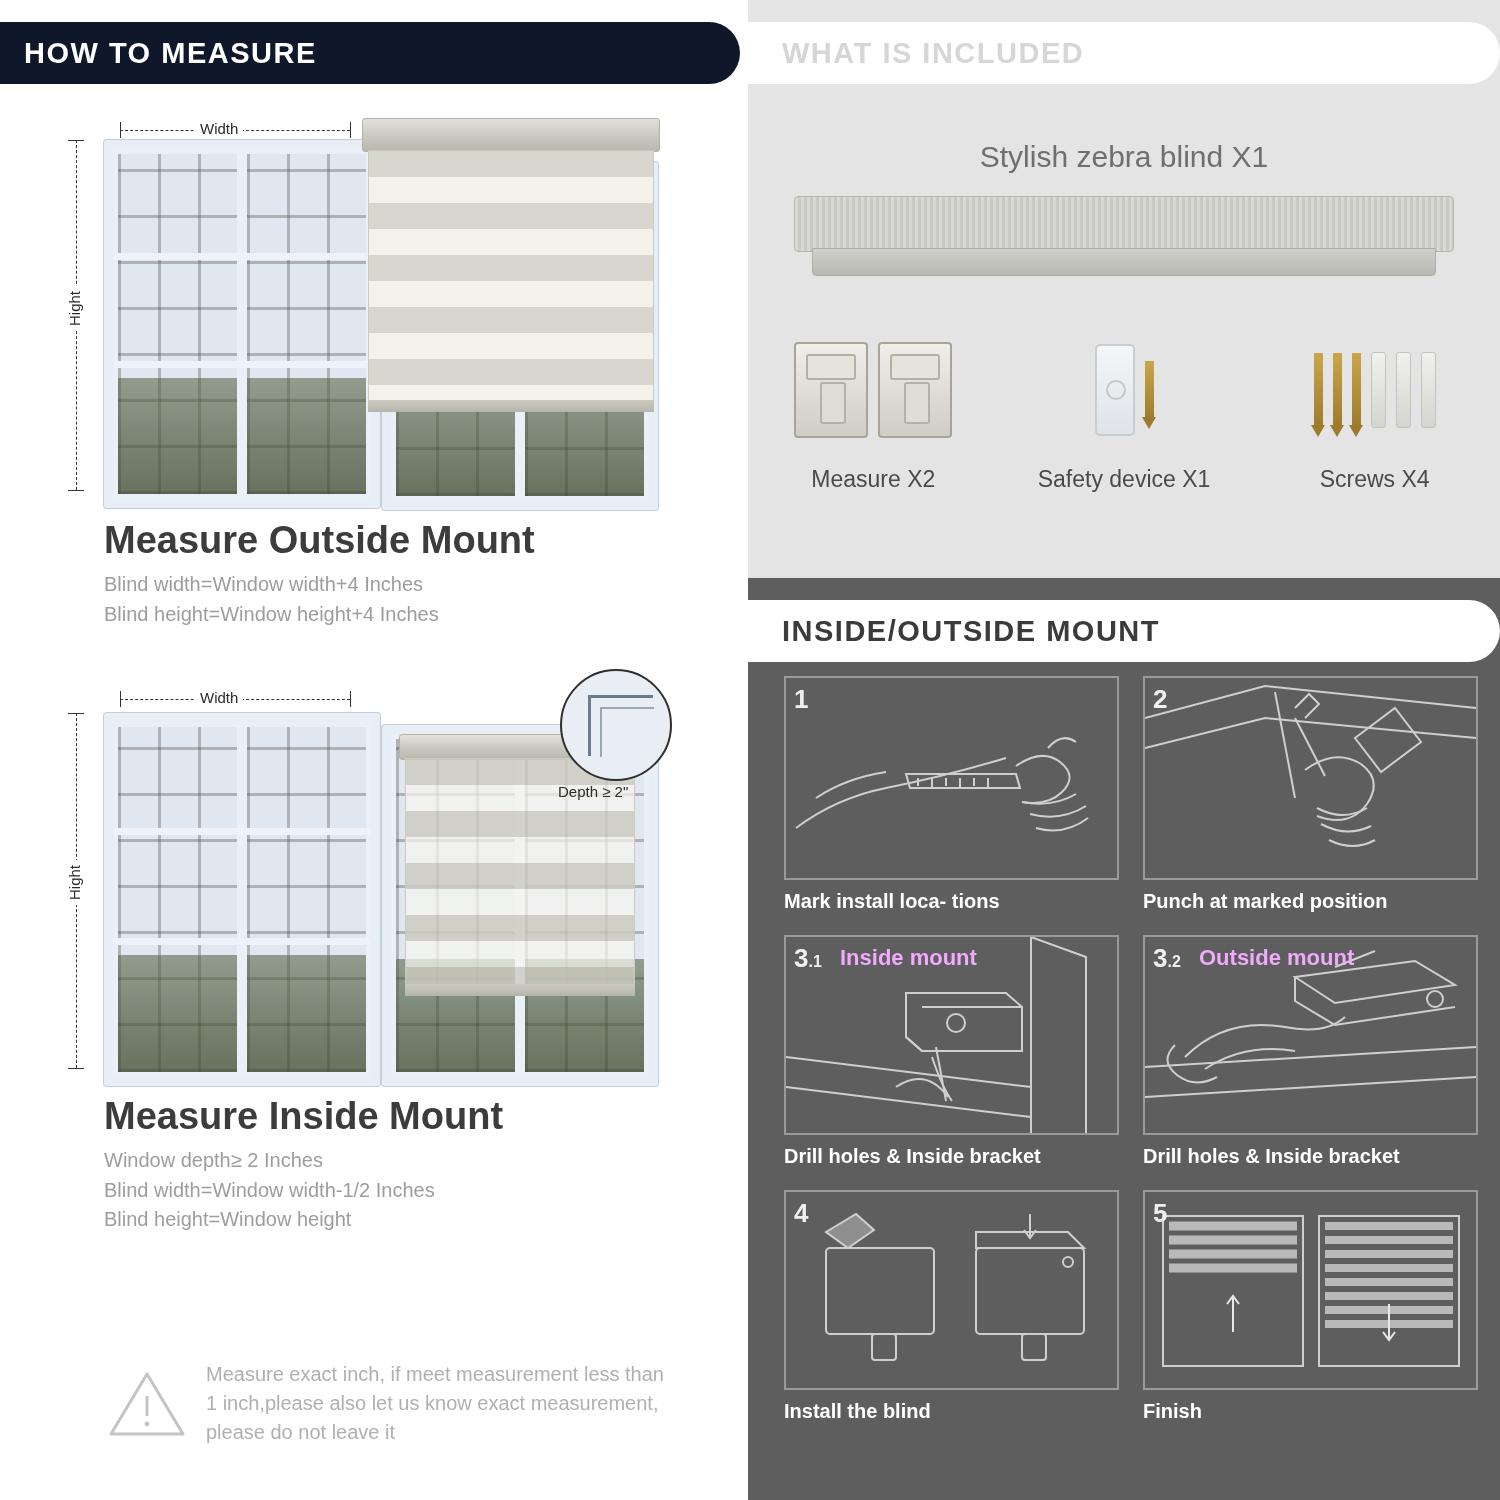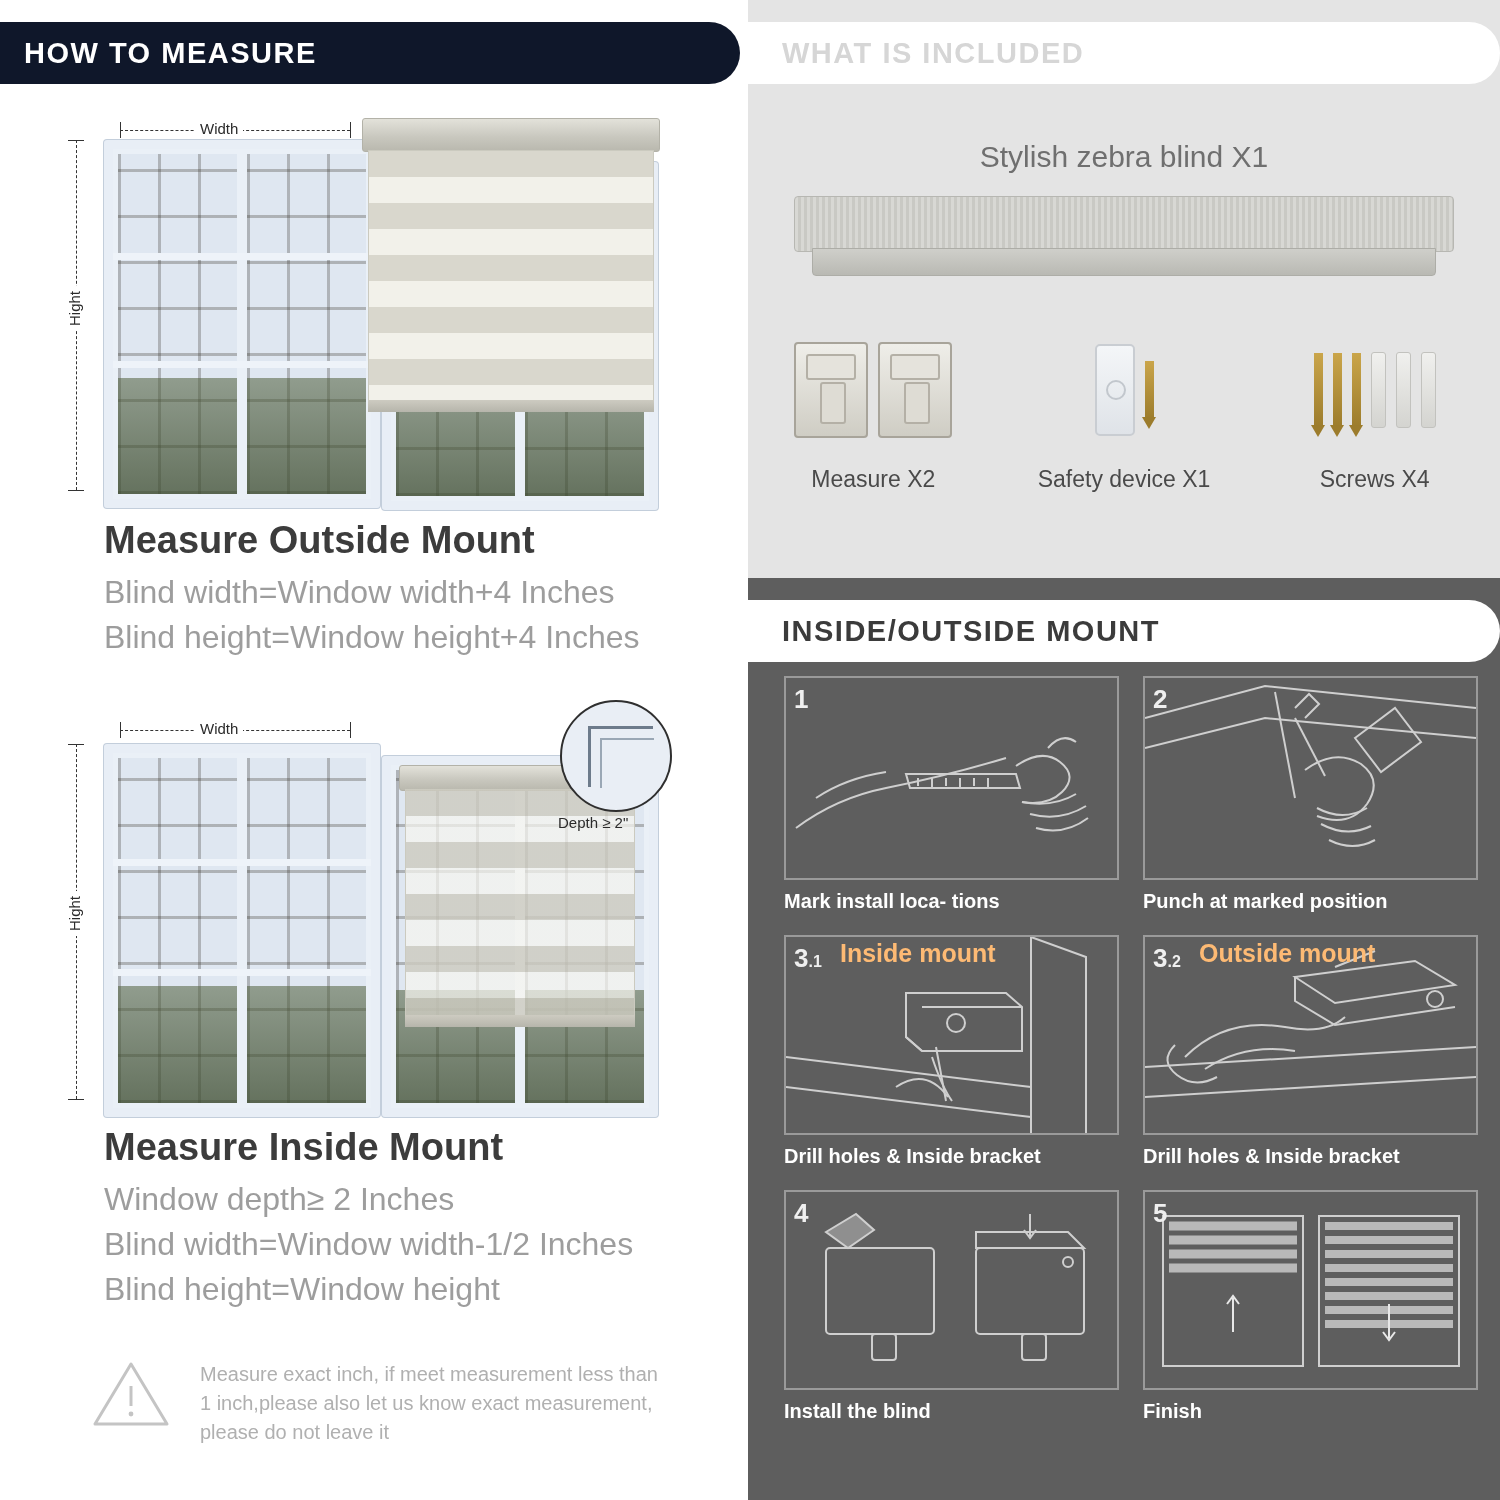--- a/index.html
+++ b/index.html
@@ -81,23 +81,23 @@
 
   .callout{
     position:absolute;width:108px;height:108px;border-radius:50%;
     border:2px solid #2f2f2f;background:#e9eef5;overflow:hidden;
   }
   .callout .c1{position:absolute;left:26px;top:24px;width:62px;height:58px;border:3px solid #6d7b8b;border-right:none;border-bottom:none;}
   .callout .c2{position:absolute;left:38px;top:36px;width:52px;height:48px;border:2px solid #9aa7b5;border-right:none;border-bottom:none;}
   .depthtxt{position:absolute;font-size:15px;color:#2b2b2b;}
 
   .h2{font-size:38px;font-weight:bold;color:#3c3c3c;margin:14px 0 10px 104px;}
-  .ptext{font-size:32px;color:#9d9d9d;margin:4px 0 0 104px;line-height:1.28;}
-
-  .warn{position:absolute;left:92px;display:flex;gap:30px;align-items:flex-start;}
+  .ptext{font-size:20px;color:#9d9d9d;margin:4px 0 0 104px;line-height:1.28;}
+
+  .warn{position:absolute;left:108px;display:flex;gap:20px;align-items:center;}
   .tri{width:78px;height:68px;flex:none;position:relative;}
   .tri svg{display:block;}
   .warntext{font-size:20px;color:#b0b0b0;line-height:1.45;max-width:470px;}
 
   
   .right{position:absolute;left:748px;top:0;width:752px;height:1500px;}
 
   .panel-included{position:absolute;left:0;top:0;width:752px;height:669px;background:#e4e4e4;}
   .panel-mount{position:absolute;left:0;top:578px;width:752px;height:922px;background:#5e5e5e;}
 
@@ -132,21 +132,21 @@
   .anchor{width:13px;height:74px;background:linear-gradient(180deg,#f0f0ee,#d4d4d0);border:1px solid #c2c2be;border-radius:3px;}
 
   .steps{position:absolute;left:36px;top:676px;width:690px;}
   .grid{display:flex;flex-wrap:wrap;gap:22px 28px;}
   .cell{width:331px;}
   .pic{position:relative;width:331px;height:200px;border:2px solid #9a9a9a;background:#5e5e5e;overflow:hidden;}
   .pic.small{height:196px;}
   .num{position:absolute;left:8px;top:6px;font-size:26px;font-weight:bold;color:#efefef;}
   .num .sub{font-size:16px;}
   .steplabel{font-size:20px;color:#ffffff;margin-top:10px;font-weight:bold;}
-  .inlabel{position:absolute;left:54px;top:2px;font-size:25px;color:#fdba74;font-weight:bold;}
+  .inlabel{position:absolute;left:54px;top:8px;font-size:22px;color:#f0abfc;font-weight:bold;}
   .sketch{position:absolute;inset:0;}
   .sketch svg{display:block;width:100%;height:100%;}
 </style>
 </head>
 <body>
 
 <div class="page">
 
   <div class="left">
 

